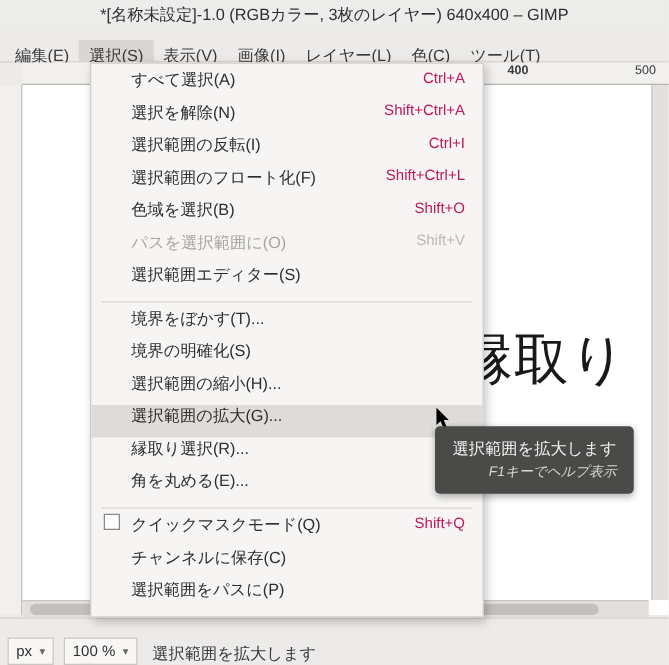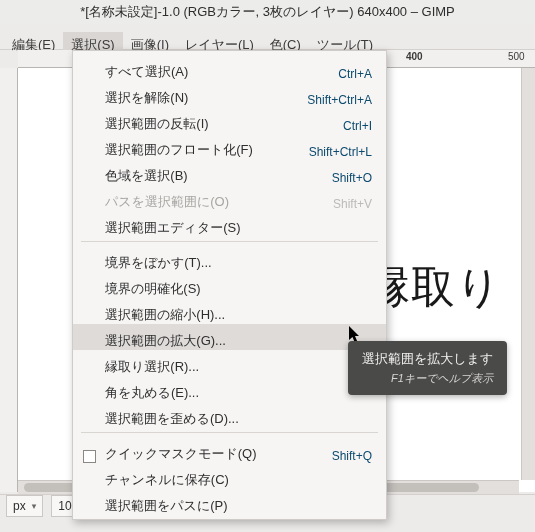--- a/index.html
+++ b/index.html
@@ -7,50 +7,51 @@
 .titlebar { height: 24px; display: flex; align-items: center; justify-content: center; background: #ececea; font-size: 13px; }
 .menubar { height: 26px; display: flex; align-items: center; background: #edebe9; border-bottom: 1px solid #d4d0cd; padding: 0 4px; }
 .menubar-item { padding: 4px 8px; color: #3a3a3a; cursor: default; margin-top: 16px; }
 .menubar-item.active { background: #d9d6d3; }
 .ruler-h { position: absolute; top: 50px; left: 18px; right: 0; height: 18px; background: #f2f0ee; border-bottom: 1px solid #b8b4b0; }
 .ruler-tick-label { position: absolute; top: 1px; font-size: 10px; color: #3a3a3a; }
 .ruler-v { position: absolute; top: 68px; left: 0; width: 18px; bottom: 40px; background: #f2f0ee; border-right: 1px solid #b8b4b0; }
 .canvas-area { position: absolute; top: 68px; left: 18px; right: 0; bottom: 40px; background: #fff; overflow: hidden; }
 .canvas-text { position: absolute; top: 190px; left: 302px; font-size: 44px; color: #1a1919; white-space: nowrap; font-weight: 500; letter-spacing: 1px; }
 .dropdown-menu { position: absolute; top: 50px; left: 72px; width: 315px; background: #f6f5f4; border: 1px solid #cfcbc8; box-shadow: 2px 3px 8px rgba(0,0,0,0.25); z-index: 100; padding: 4px 0; }
-.menu-item { display: flex; align-items: flex-end; height: 26px; padding: 0 14px 0 32px; cursor: default; color: #2e2e2e; }
+.menu-item { display: flex; align-items: flex-start; height: 26px; padding: 0 14px 0 32px; cursor: default; color: #2e2e2e; }
 .menu-item.disabled { color: #a8a5a2; }
 .menu-item.highlighted { background: #dedbd9; }
 .menu-item-label { flex: 1; }
-.menu-item-shortcut { color: #0c4a6e; font-size: 12px; }
+.menu-item-shortcut { color: #be185d; font-size: 12px; }
 .menu-item.disabled .menu-item-shortcut { color: #bcbab7; }
 .menu-separator { height: 1px; background: #d8d5d2; margin: 4px 8px; }
 .menu-checkbox { position: absolute; left: 10px; width: 13px; height: 13px; border: 1px solid #8a8784; background: #fff; }
 .menu-item { position: relative; }
 .tooltip-box { position: absolute; top: 341px; left: 348px; background: #4a4a48; color: #f2f1f0; padding: 8px 14px; border-radius: 4px; z-index: 200; box-shadow: 0 2px 6px rgba(0,0,0,0.3); font-size: 13px; line-height: 1.6; text-align: right; }
 .tooltip-box .tooltip-sub { font-size: 11px; font-style: italic; color: #d8d6d4; }
 .cursor-glyph { position: absolute; top: 326px; left: 349px; z-index: 150; pointer-events: none; }
-.bottom-bar { position: absolute; left: 0; right: 0; bottom: 0; height: 38px; background: #edebe9; border-top: 1px solid #d4d0cd; display: flex; align-items: flex-start; padding: 0 6px; gap: 8px; }
+.bottom-bar { position: absolute; left: 0; right: 0; bottom: 0; height: 38px; background: #edebe9; border-top: 1px solid #d4d0cd; display: flex; align-items: flex-end; padding: 0 6px; gap: 8px; }
 .bottom-select { display: flex; align-items: center; gap: 6px; padding: 2px 6px; border: 1px solid #cac7c4; background: #f8f7f6; height: 22px; font-size: 12px; }
 .chev { font-size: 9px; color: #6a6865; }
 .status-text { color: #3a3a3a; font-size: 13px; margin-left: 4px; }
 .scrollbar-h { position: absolute; left: 18px; right: 16px; bottom: 38px; height: 14px; background: #e2dfdc; border-top: 1px solid #cac7c4; }
 .scrollbar-h-thumb { position: absolute; top: 2px; bottom: 2px; left: 6px; right: 40px; background: #c3c0bc; border-radius: 6px; }
 .scrollbar-v { position: absolute; top: 68px; right: 0; width: 14px; bottom: 52px; background: #e2dfdc; border-left: 1px solid #cac7c4; }
 </style>
 </head>
 <body>
 
 <div class="titlebar">
   <span>*[名称未設定]-1.0 (RGBカラー, 3枚のレイヤー) 640x400 – GIMP</span>
 </div>
 
 <div class="menubar">
   <div class="menubar-item">編集(E)</div>
   <div class="menubar-item active">選択(S)</div>
+  <div class="menubar-item">表示(V)</div>
   <div class="menubar-item">画像(I)</div>
   <div class="menubar-item">レイヤー(L)</div>
   <div class="menubar-item">色(C)</div>
   <div class="menubar-item">ツール(T)</div>
 </div>
 
 <div class="ruler-h">
   <span class="ruler-tick-label" style="left:388px;font-weight:bold;">400</span>
   <span class="ruler-tick-label" style="left:490px;">500</span>
 </div>
@@ -105,23 +106,20 @@
   </div>
   <div class="menu-item highlighted">
     <span class="menu-item-label">選択範囲の拡大(G)...</span>
   </div>
   <div class="menu-item">
     <span class="menu-item-label">縁取り選択(R)...</span>
   </div>
   <div class="menu-item">
     <span class="menu-item-label">角を丸める(E)...</span>
   </div>
-  <div class="menu-item">
-    <span class="menu-item-label">選択範囲を歪める(D)...</span>
-  </div>
   <div class="menu-separator"></div>
   <div class="menu-item">
     <span class="menu-checkbox"></span>
     <span class="menu-item-label">クイックマスクモード(Q)</span>
     <span class="menu-item-shortcut">Shift+Q</span>
   </div>
   <div class="menu-item">
     <span class="menu-item-label">チャンネルに保存(C)</span>
   </div>
   <div class="menu-item">

